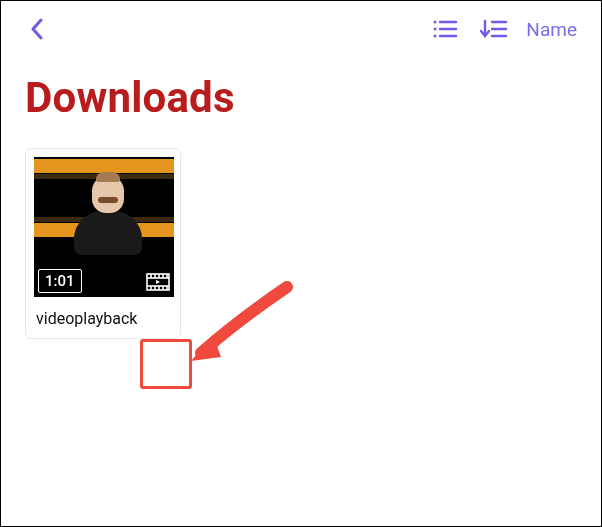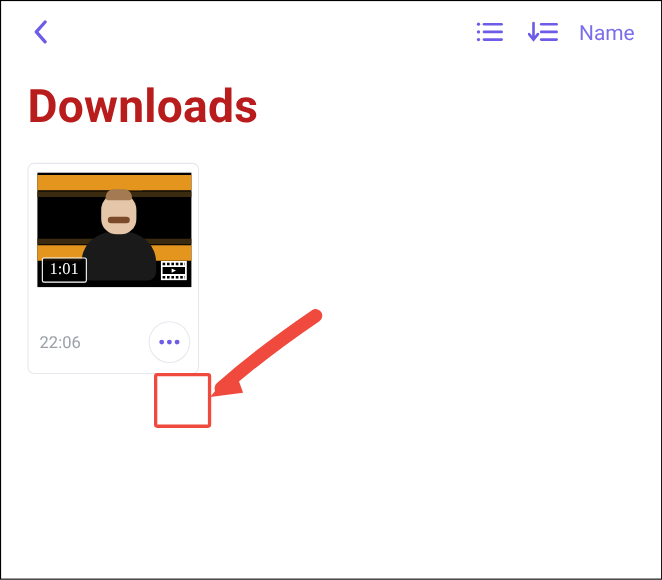--- a/index.html
+++ b/index.html
@@ -48,25 +48,24 @@
     border: 1px solid #e7e7ee;
     border-radius: 6px;
     background: #fff;
     padding: 8px;
     display: flex;
     flex-direction: column;
     gap: 8px;
   }
   .thumb {
     width: 140px;
-    height: 104px;
+    height: 140px;
     background: #000;
     position: relative;
     overflow: hidden;
-    font-family: Liberation Serif, serif;
   }
   .thumb .stripe {
     position: absolute;
     background: #e3951e;
     height: 14px;
     transform: skewX(-35deg);
   }
   .thumb .stripe.s1 { top: 2px; left: -20px; width: 120px; }
   .thumb .stripe.s2 { top: 2px; left: 80px; width: 140px; }
   .thumb .stripe.s3 { top: 66px; left: -40px; width: 130px; }
@@ -231,30 +230,21 @@
             <line x1="21" y1="1" x2="21" y2="5"></line>
           <line x1="5" y1="13" x2="5" y2="17"></line>
             <line x1="9" y1="13" x2="9" y2="17"></line>
             <line x1="13" y1="13" x2="13" y2="17"></line>
             <line x1="17" y1="13" x2="17" y2="17"></line>
             <line x1="21" y1="13" x2="21" y2="17"></line>
           <polygon points="10,7 10,11 14,9" fill="#fff" stroke="none"></polygon>
         </svg>
       </div>
     </div>
-    <div class="card-footer">
-      <span class="time">22:06</span>
-      <div class="more-btn">
-        <svg width="20" height="6" viewBox="0 0 20 6">
-          <circle cx="3" cy="3" r="2.2" fill="#6c5ce7"></circle>
-          <circle cx="10" cy="3" r="2.2" fill="#6c5ce7"></circle>
-          <circle cx="17" cy="3" r="2.2" fill="#6c5ce7"></circle>
-        </svg>
-      </div>
-    </div>
+    <div class="file-name">videoplayback</div>
   </div>
 </div>
 
 <div class="highlight-box"></div>
 <svg class="arrow" viewBox="0 0 120 100">
   <defs>
     <marker id="ah" markerWidth="12" markerHeight="12" refX="3" refY="6" orient="auto">
       <path d="M0,0 L12,6 L0,12 L3,6 Z" fill="#ef4a3d"></path>
     </marker>
   </defs>

